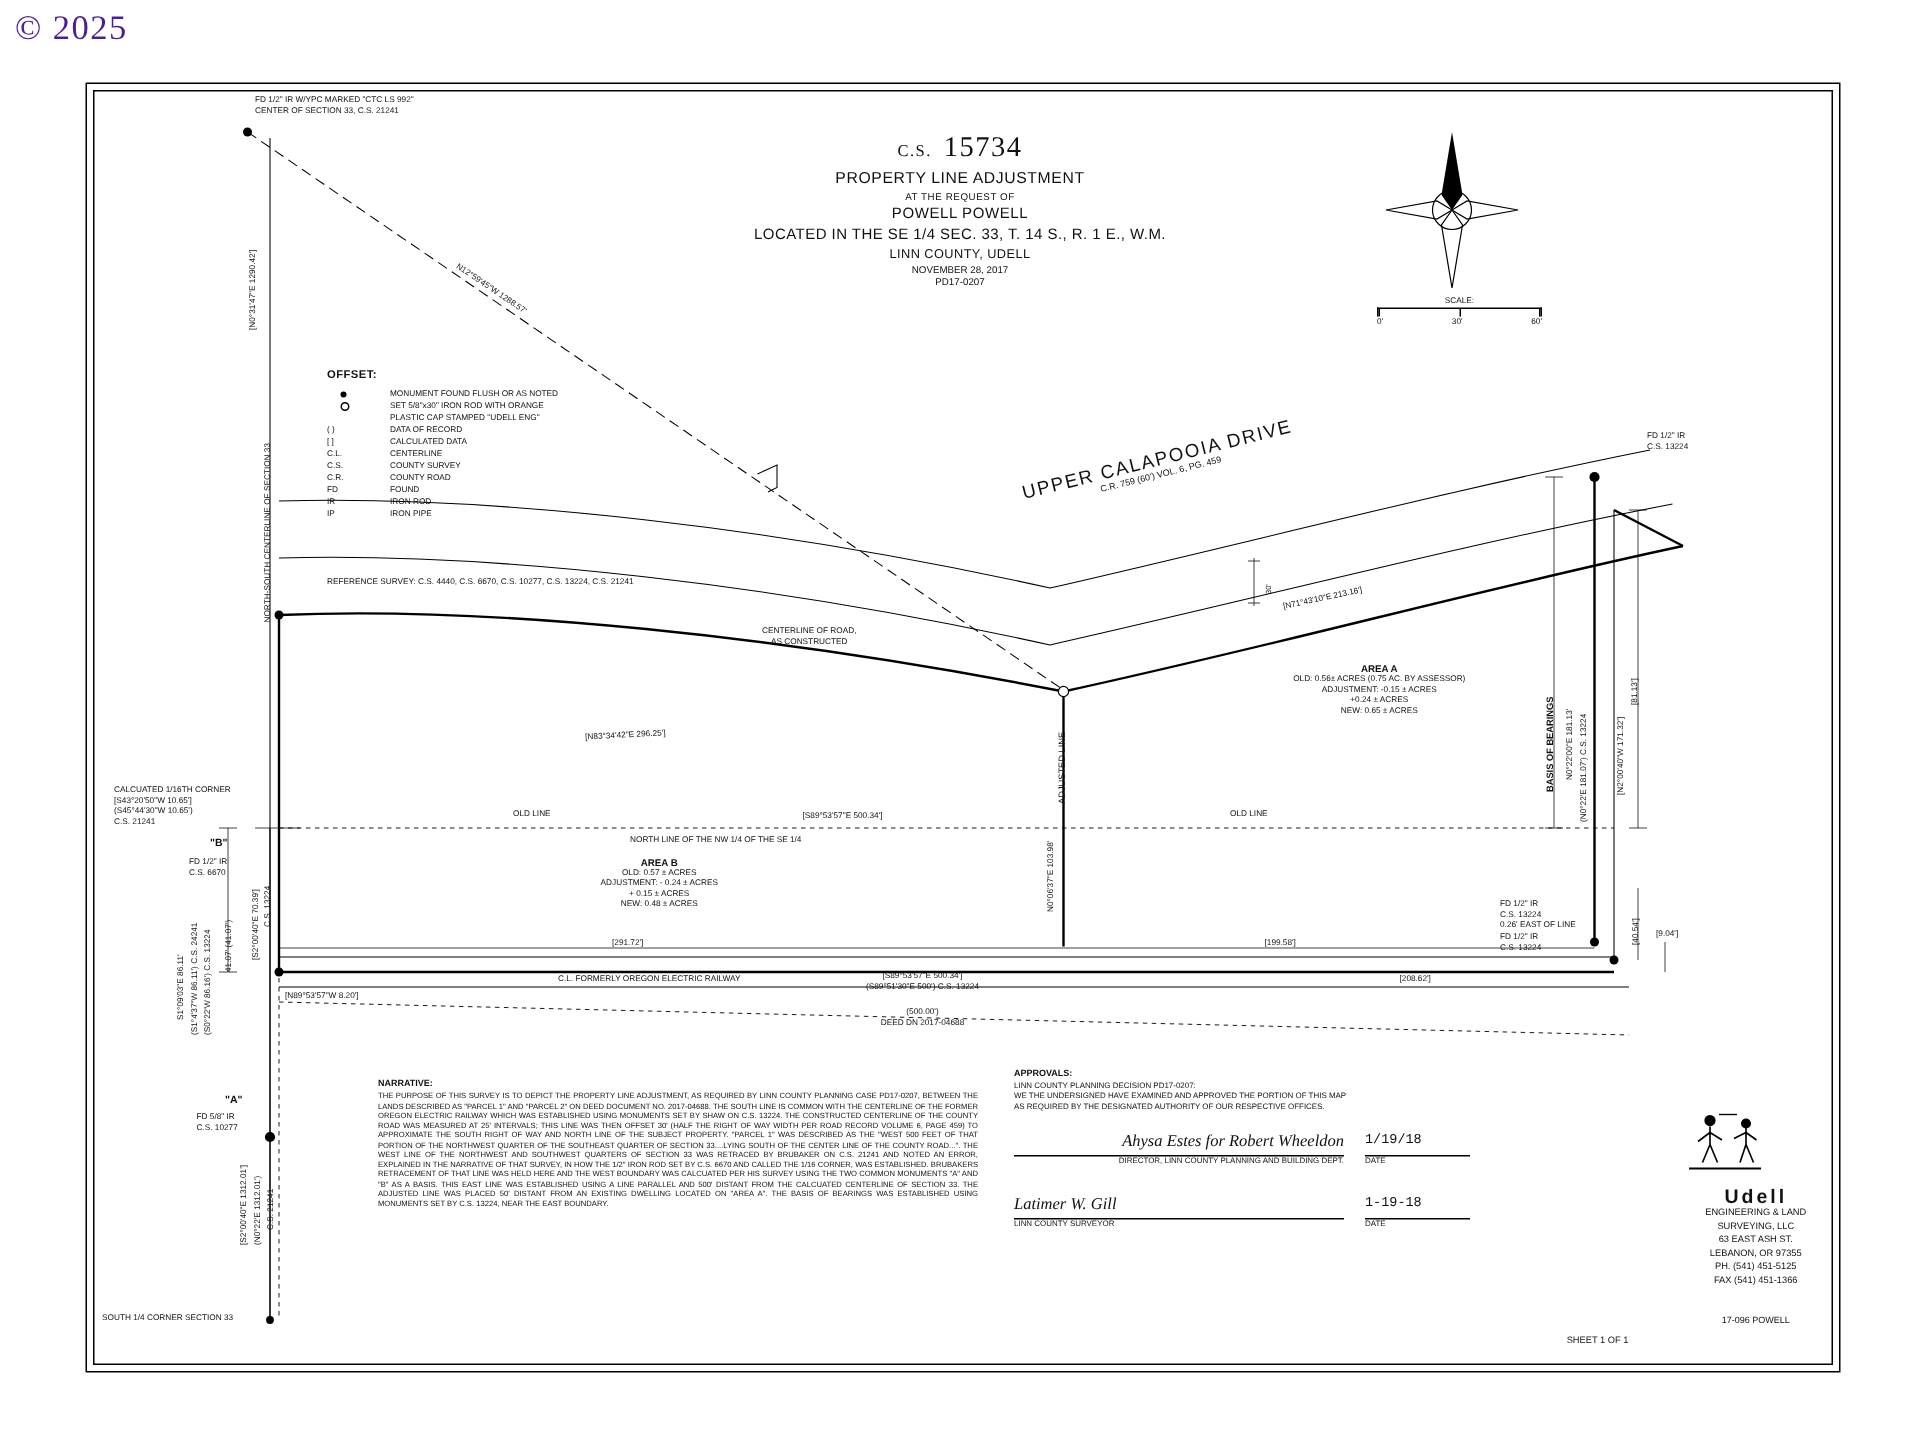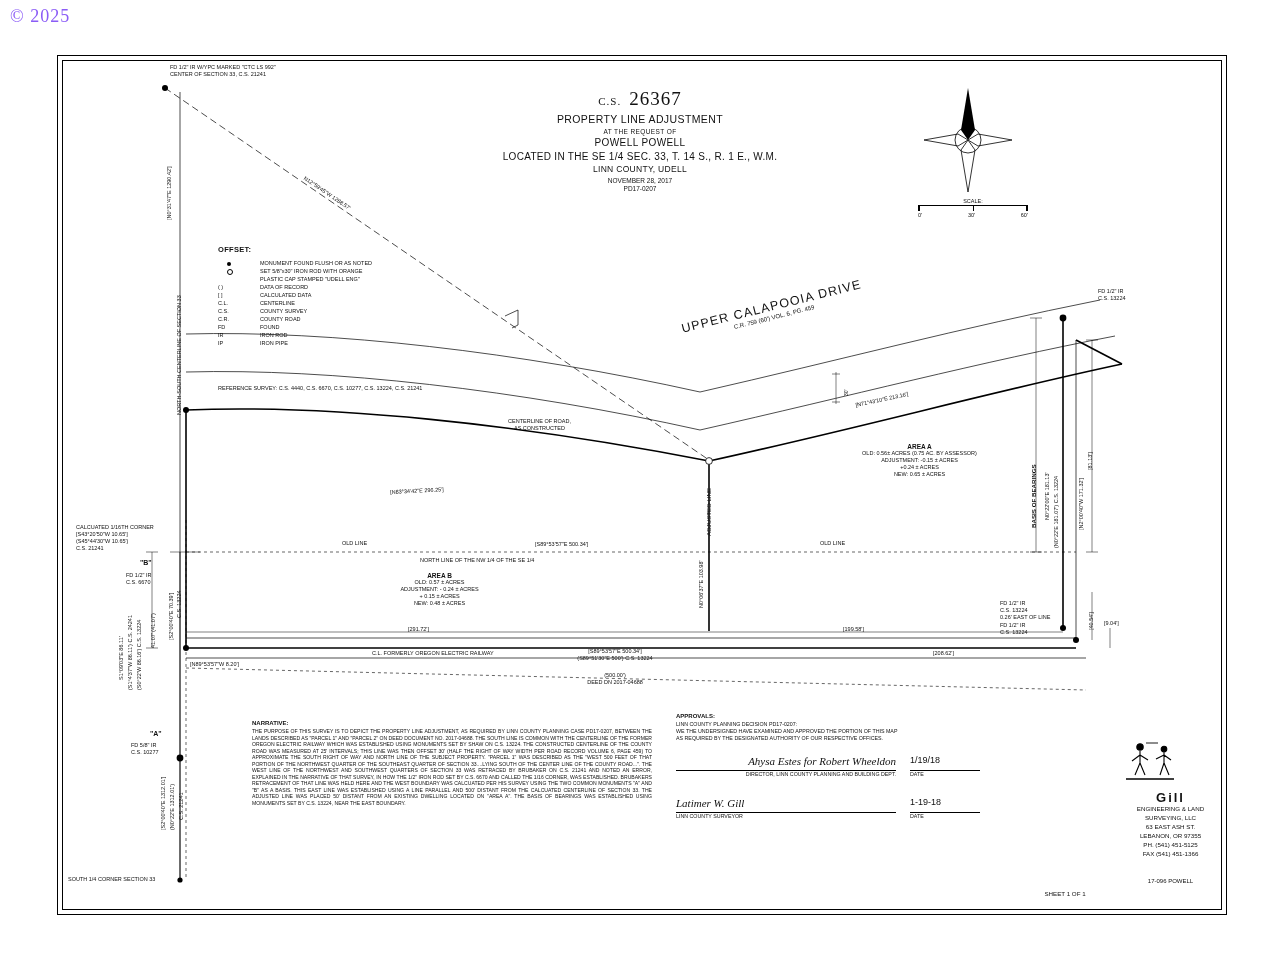--- a/index.html
+++ b/index.html
@@ -1,20 +1,20 @@
 <!DOCTYPE html>
 <html><head>
 <meta charset="utf-8">
 <style>
   html,body{margin:0;padding:0;background:#ffffff;}
   body{width:1280px;height:960px;position:relative;font-family:"Liberation Sans",sans-serif;color:#111;overflow:hidden;}
   .sheet{position:absolute;left:0;top:0;width:1280px;height:960px;}
   .border-outer{position:absolute;left:57px;top:55px;width:1168px;height:858px;border:1.5px solid #000;}
   .border-inner{position:absolute;left:62px;top:60px;width:1158px;height:848px;border:0.8px solid #000;}
-  .wm{position:absolute;left:10px;top:6px;font-size:18px;color:#8b5cf6;font-family:"Liberation Serif",serif;letter-spacing:1px;}
+  .wm{position:absolute;left:10px;top:6px;font-size:23px;color:#4c1d95;font-family:"Liberation Serif",serif;letter-spacing:1px;}
   .abs{position:absolute;}
   .tiny{font-size:5.5px;line-height:1.25;}
   .xtiny{font-size:5px;line-height:1.2;}
   .ctr{text-align:center;}
 
   
   .title-wrap{position:absolute;left:470px;top:88px;width:340px;text-align:center;}
   .cs-line{display:flex;align-items:baseline;justify-content:center;gap:8px;}
   .cs-lbl{font-size:11px;font-family:"Liberation Serif",serif;letter-spacing:1px;}
   .cs-num{font-size:19px;font-family:"Liberation Serif",serif;letter-spacing:1px;}
@@ -45,21 +45,21 @@
 
   
   .narr{position:absolute;left:252px;top:720px;width:400px;}
   .narr h5{margin:0 0 2px 0;font-size:6px;font-weight:bold;}
   .narr p{margin:0;font-size:5.1px;line-height:1.28;text-align:justify;}
   .appr{position:absolute;left:676px;top:713px;width:420px;}
   .appr h5{margin:0 0 2px 0;font-size:6px;font-weight:bold;}
   .appr p{margin:0;font-size:5.3px;line-height:1.3;}
   .sigblk{position:absolute;font-size:5.3px;}
   .script{font-family:"Liberation Serif",serif;font-style:italic;font-size:11px;}
-  .datev{font-family:Liberation Sans, sans-serif;font-size:9px;}
+  .datev{font-family:Liberation Mono, monospace;font-size:9px;}
 
   
   .stamp{position:absolute;left:1000px;top:778px;width:126px;height:92px;border:0.9px solid #000;text-align:center;padding-top:3px;box-sizing:border-box;}
   .stamp .s1{font-size:4.6px;letter-spacing:.3px;}
   .stamp .s2{font-size:6.3px;font-weight:bold;line-height:1.25;}
   .stamp .s3{font-size:4.6px;}
   .stamp .s4{font-size:5.4px;font-weight:bold;}
   .stamp .sig{font-family:"Liberation Serif",serif;font-style:italic;font-size:12px;margin:1px 0 0 0;}
 
   
@@ -170,21 +170,21 @@
       <circle cx="16" cy="4" r="2.8" fill="#000"></circle>
       <path d="M16,7 L16,18 M16,10 L8,14 M16,10 L23,15 M16,18 L12,30 M16,18 L21,30"></path>
       <path d="M-22,34 L26,34" stroke-width="1.4"></path>
       <path d="M-2,-2 L10,-2" stroke-width="0.9"></path>
     </g>
   </svg>
 
   <div class="title-wrap">
     <div class="cs-line">
       <span class="cs-lbl">C.S.</span>
-      <span class="cs-num">26367</span>
+      <span class="cs-num">15734</span>
     </div>
     <div class="t1">PROPERTY LINE ADJUSTMENT</div>
     <div class="t2">AT THE REQUEST OF</div>
     <div class="t3">POWELL POWELL</div>
     <div class="t4">LOCATED IN THE SE 1/4 SEC. 33, T. 14 S., R. 1 E., W.M.</div>
     <div class="t5">LINN COUNTY, UDELL</div>
     <div class="t6">NOVEMBER 28, 2017</div>
     <div class="t7">PD17-0207</div>
   </div>
 
@@ -389,21 +389,21 @@
     <div class="script" style="height:15px;border-bottom:0.8px solid #000;">Latimer W. Gill</div>
     <div>LINN COUNTY SURVEYOR</div>
   </div>
   <div class="sigblk" style="left:910px;top:797px;width:70px;">
     <div class="datev" style="height:15px;border-bottom:0.8px solid #000;">1-19-18</div>
     <div>DATE</div>
   </div>
 
 
   <div class="firm">
-    <div class="f1">Gill</div>
+    <div class="f1">Udell</div>
     <div class="f2">ENGINEERING &amp; LAND</div>
     <div class="f2">SURVEYING, LLC</div>
     <div class="f2">63 EAST ASH ST.</div>
     <div class="f2">LEBANON, OR 97355</div>
     <div class="f2">PH. (541) 451-5125</div>
     <div class="f2">FAX (541) 451-1366</div>
   </div>
   <div class="powell">17-096 POWELL</div>
   <div class="sheetno">SHEET 1 OF 1</div>
 

